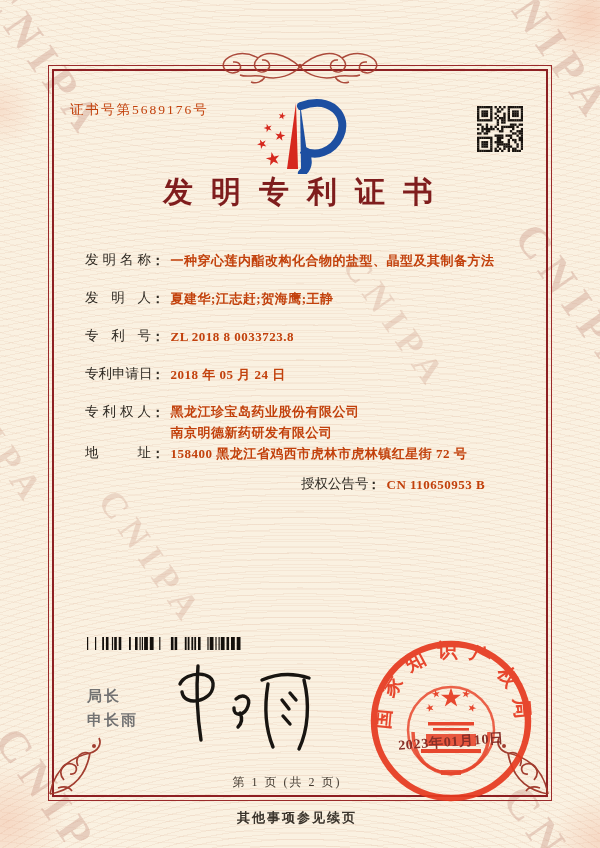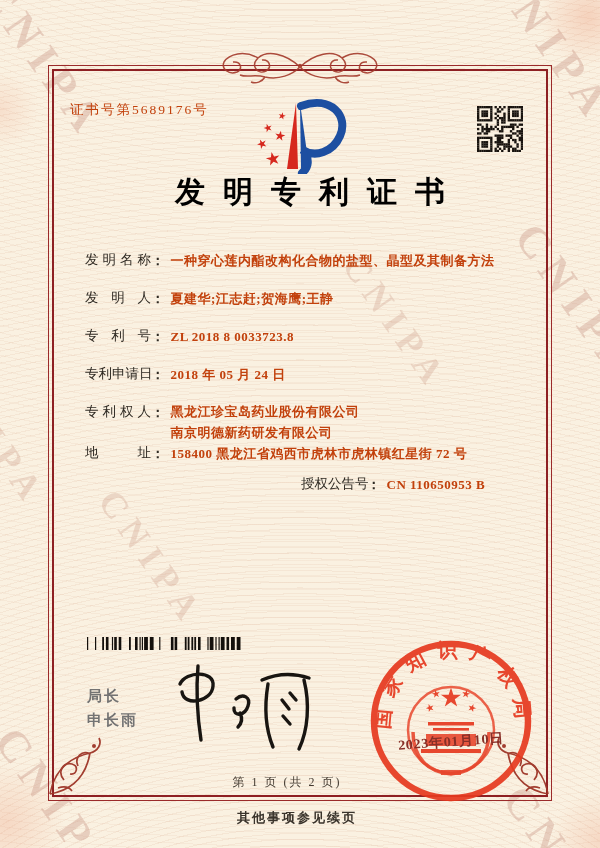--- a/index.html
+++ b/index.html
@@ -25,21 +25,21 @@
   .wm.small{font-size:36px;color:rgba(201,151,134,.30);}
   
   .frame{
     position:absolute;left:52px;top:69px;width:492px;height:724px;z-index:2;
     border:2.5px solid #8e2023;outline:1px solid #9b2a2a;outline-offset:3px;
   }
   .content{position:absolute;inset:0;z-index:3;}
   .certno{position:absolute;left:70px;top:101px;font-size:13.5px;letter-spacing:2px;color:#c2410c;}
   .title{
     position:absolute;left:52px;top:172px;width:492px;text-align:center;
-    font-size:30px;font-weight:bold;color:#000000;letter-spacing:18px;text-indent:18px;padding-left:12px;
+    font-size:30px;font-weight:bold;color:#7f1d1d;letter-spacing:18px;text-indent:18px;
   }
   .fields{position:absolute;left:85px;top:250px;width:450px;color:#2f2a23;}
   .frow{line-height:20px;margin-bottom:17px;white-space:nowrap;}
   .frow.patentee{margin-bottom:0;}
   .frow.addr{margin-bottom:10px;}
   .frow.grant{position:relative;}
   .flabel{
     display:inline-block;width:66px;text-align:justify;text-align-last:justify;
     font-weight:normal;font-size:13.5px;vertical-align:top;
   }

